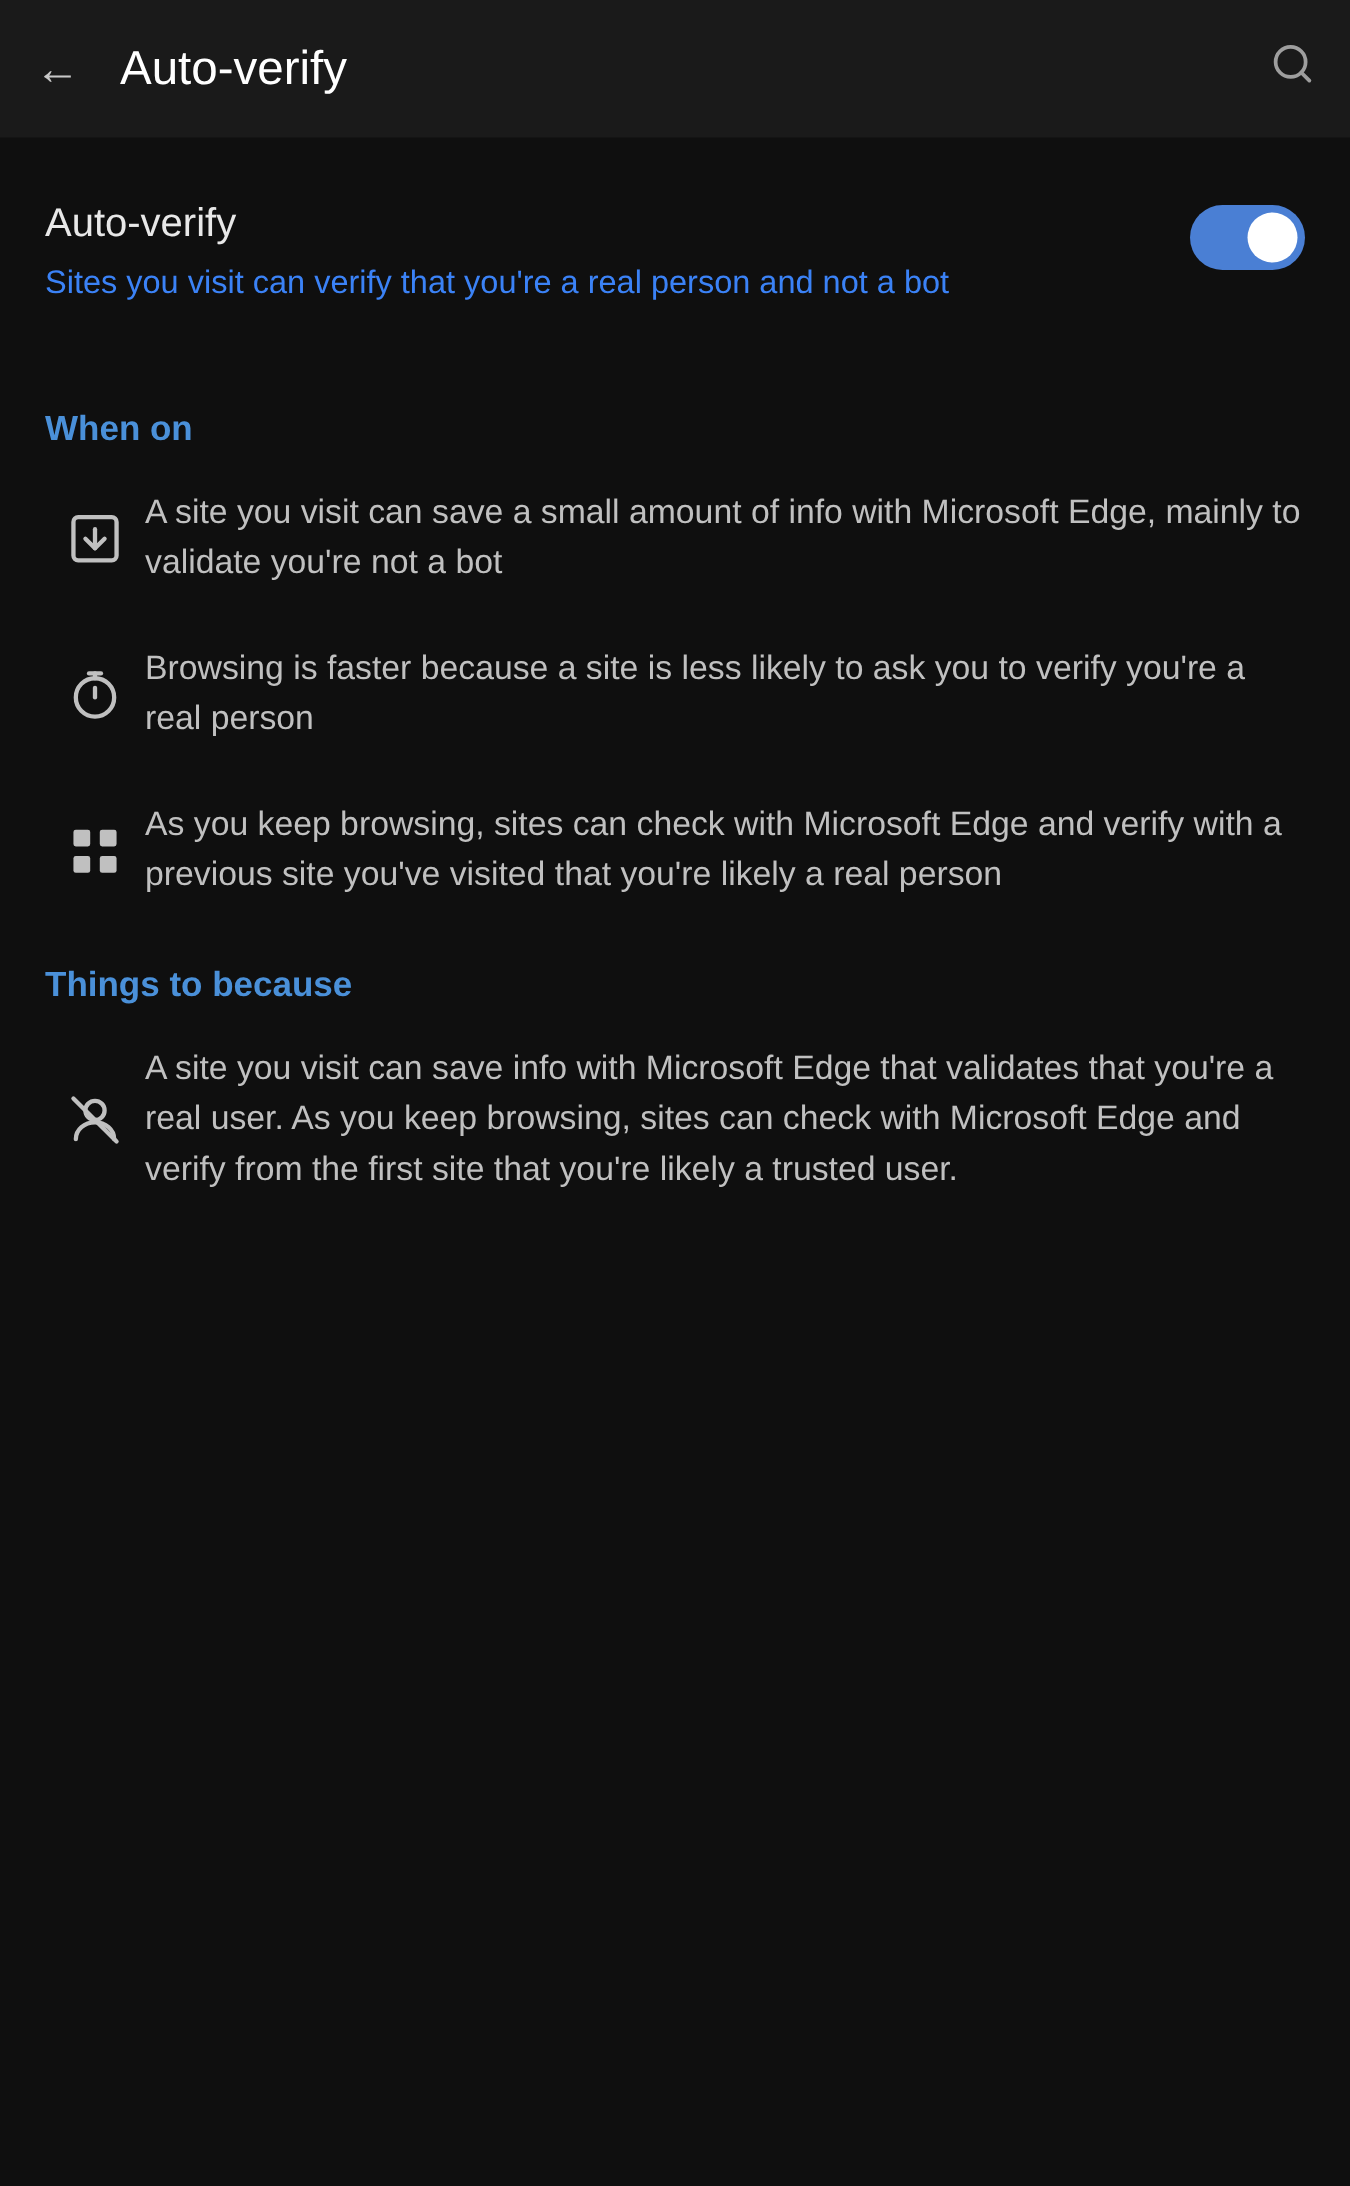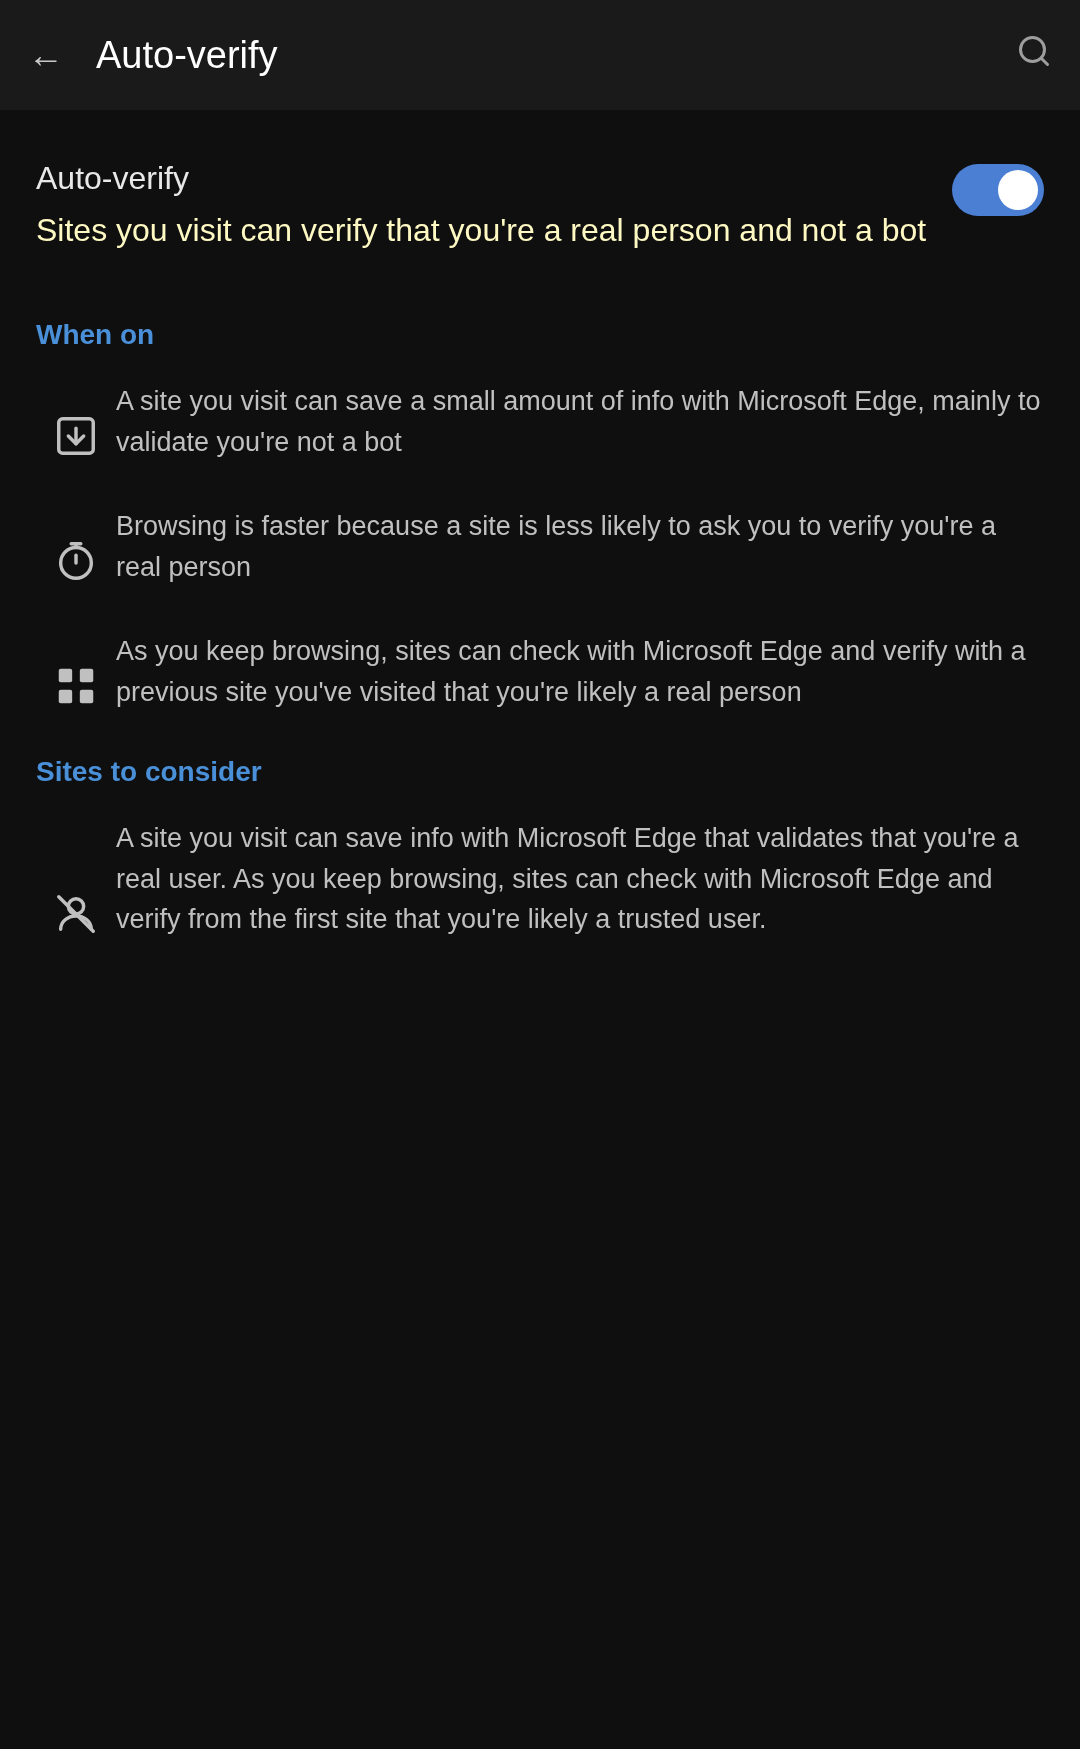--- a/index.html
+++ b/index.html
@@ -72,22 +72,22 @@
     }
 
     .toggle-title {
       font-size: 32px;
       font-weight: 500;
       color: #e8e8e8;
       margin-bottom: 10px;
     }
 
     .toggle-description {
-      font-size: 32px;
-      color: #fef9c3;
+      font-size: 26px;
+      color: #3b82f6;
       line-height: 1.45;
     }
 
     
     .toggle-switch {
       position: relative;
       width: 92px;
       height: 52px;
       flex-shrink: 0;
       margin-top: 4px;
@@ -109,28 +109,28 @@
       height: 40px;
       background-color: #ffffff;
       border-radius: 50%;
     }
 
     
     .section-header {
       color: #4a90d9;
       font-size: 28px;
       font-weight: 600;
-      margin-top: 36px;
+      margin-top: 52px;
       margin-bottom: 30px;
     }
 
     
     .feature-item {
       display: flex;
-      align-items: flex-end;
+      align-items: center;
       margin-bottom: 44px;
     }
 
     .feature-icon-wrap {
       width: 80px;
       flex-shrink: 0;
       display: flex;
       align-items: flex-start;
       justify-content: center;
       padding-top: 4px;
@@ -223,21 +223,21 @@
           <rect x="3" y="3" width="7" height="7" rx="1" fill="#c0c0c0"></rect>
           <rect x="14" y="3" width="7" height="7" rx="1" fill="#c0c0c0"></rect>
           <rect x="3" y="14" width="7" height="7" rx="1" fill="#c0c0c0"></rect>
           <rect x="14" y="14" width="7" height="7" rx="1" fill="#c0c0c0"></rect>
         </svg>
       </div>
     </div>
     <div class="feature-text">As you keep browsing, sites can check with Microsoft Edge and verify with a previous site you've visited that you're likely a real person</div>
   </div>
 
-  <div class="section-header">Sites to consider</div>
+  <div class="section-header">Things to because</div>
 
   <div class="feature-item">
     <div class="feature-icon-wrap">
       <div class="feature-icon">
         <svg viewBox="0 0 24 24" xmlns="http://www.w3.org/2000/svg">
           <circle cx="12" cy="8" r="4" fill="none" stroke="#c0c0c0" stroke-width="1.8"></circle>
           <path d="M4 20c0-4 3.6-7 8-7s8 3 8 7" fill="none" stroke="#c0c0c0" stroke-width="1.8" stroke-linecap="round"></path>
           <line x1="3" y1="3" x2="21" y2="21" stroke="#c0c0c0" stroke-width="1.8" stroke-linecap="round"></line>
         </svg>
       </div>

